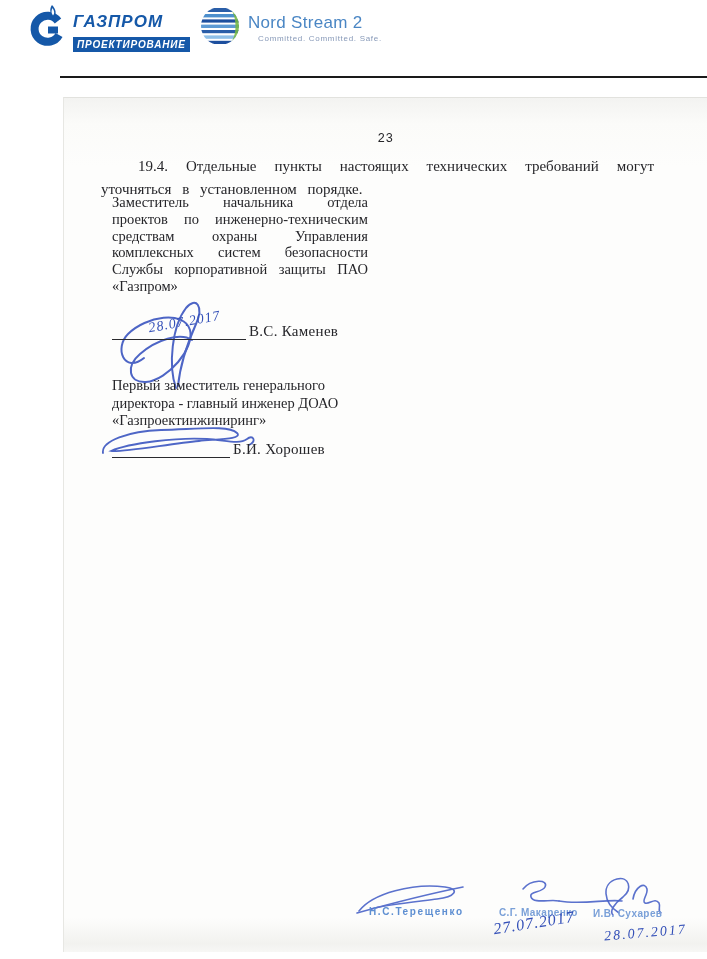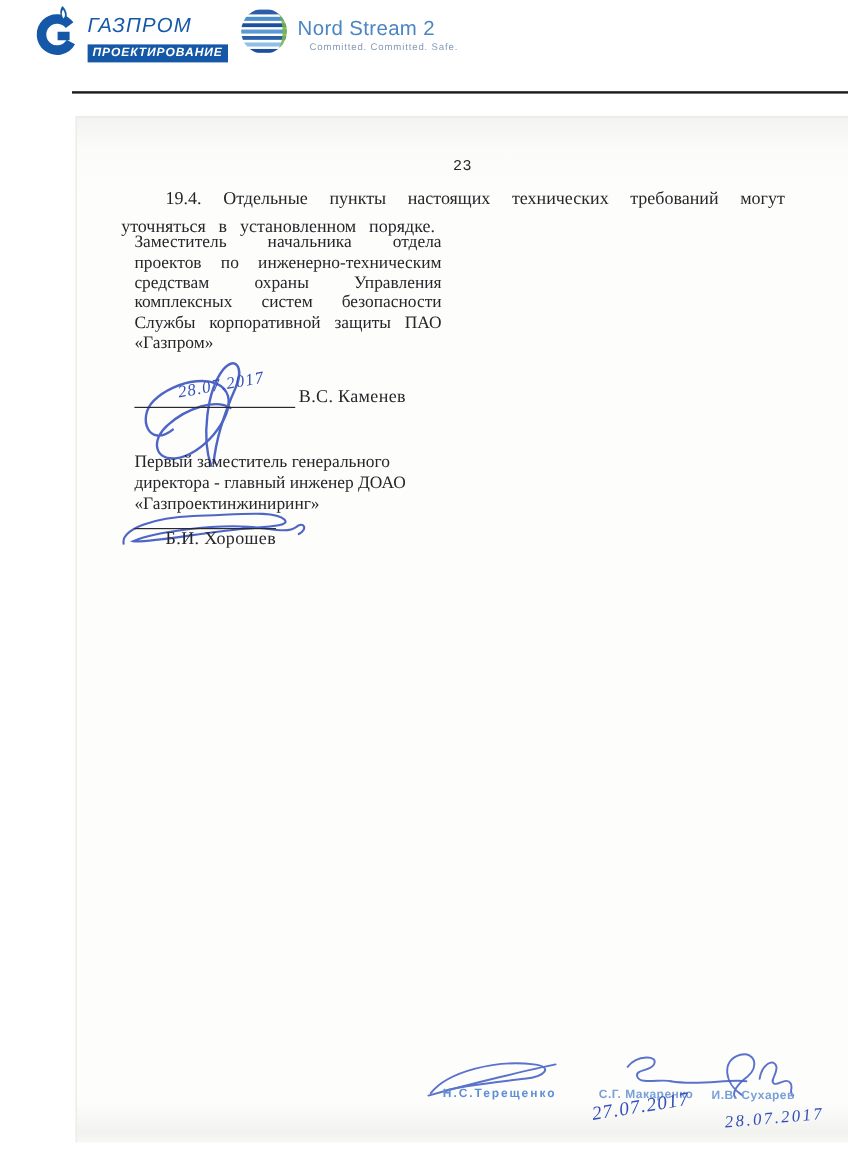--- a/index.html
+++ b/index.html
@@ -16,21 +16,21 @@
   }
 
   
   .gazprom-logo {
     position: absolute; left: 28px; top: 4px;
     display: flex; align-items: flex-start; gap: 3px;
     font-family: "Liberation Sans", sans-serif;
   }
   .gazprom-text { display: flex; flex-direction: column; margin-top: 9px; }
   .gazprom-title {
-    color: #1558a8; font-weight: normal; font-style: italic;
+    color: #1558a8; font-weight: bold; font-style: italic;
     font-size: 17px; letter-spacing: 1px; line-height: 18px;
   }
   .gazprom-sub {
     margin-top: 6px; background: #1558a8; color: #ffffff;
     font-weight: bold; font-size: 10px; letter-spacing: 0.8px;
     padding: 2px 4px 2px 4px; width: fit-content; font-style: italic;
   }
 
   .ns2-logo {
     position: absolute; left: 200px; top: 6px;
@@ -71,21 +71,21 @@
     position: absolute; left: 48px; top: 96px; width: 256px;
     font-size: 14.5px; line-height: 16.8px; text-align: justify; word-spacing: 4px;
   }
   .sig-title-2 {
     position: absolute; left: 48px; top: 279px; width: 252px;
     font-size: 14.5px; line-height: 17.5px;
   }
 
   .sig-row { position: absolute; display: flex; align-items: flex-end; height: 20px; }
   .sig-row-1 { left: 48px; top: 222px; }
-  .sig-row-2 { left: 48px; top: 340px; flex-direction: column; }
+  .sig-row-2 { left: 48px; top: 340px; }
   .sig-rule { border-bottom: 1.3px solid #2a2a2e; height: 18px; }
   .sig-rule-1 { width: 134px; }
   .sig-rule-2 { width: 118px; }
   .sig-name { font-size: 15px; margin-left: 3px; letter-spacing: 0.3px; }
 
   .ink { position: absolute; pointer-events: none; }
   .hand {
     position: absolute;
     font-family: "Liberation Serif", serif; font-style: italic;
     color: #3450b8;

